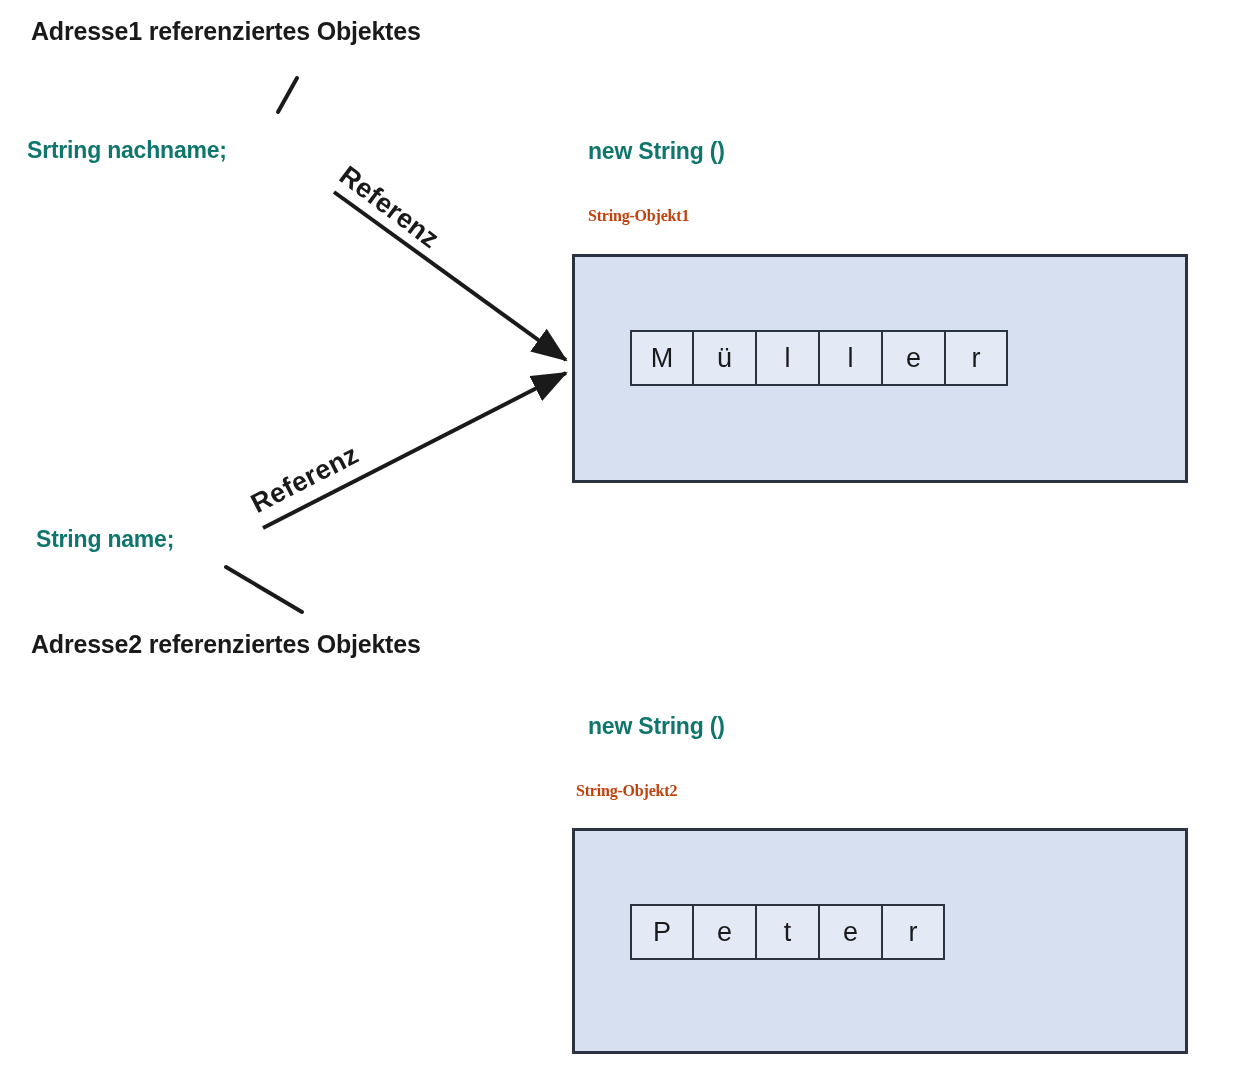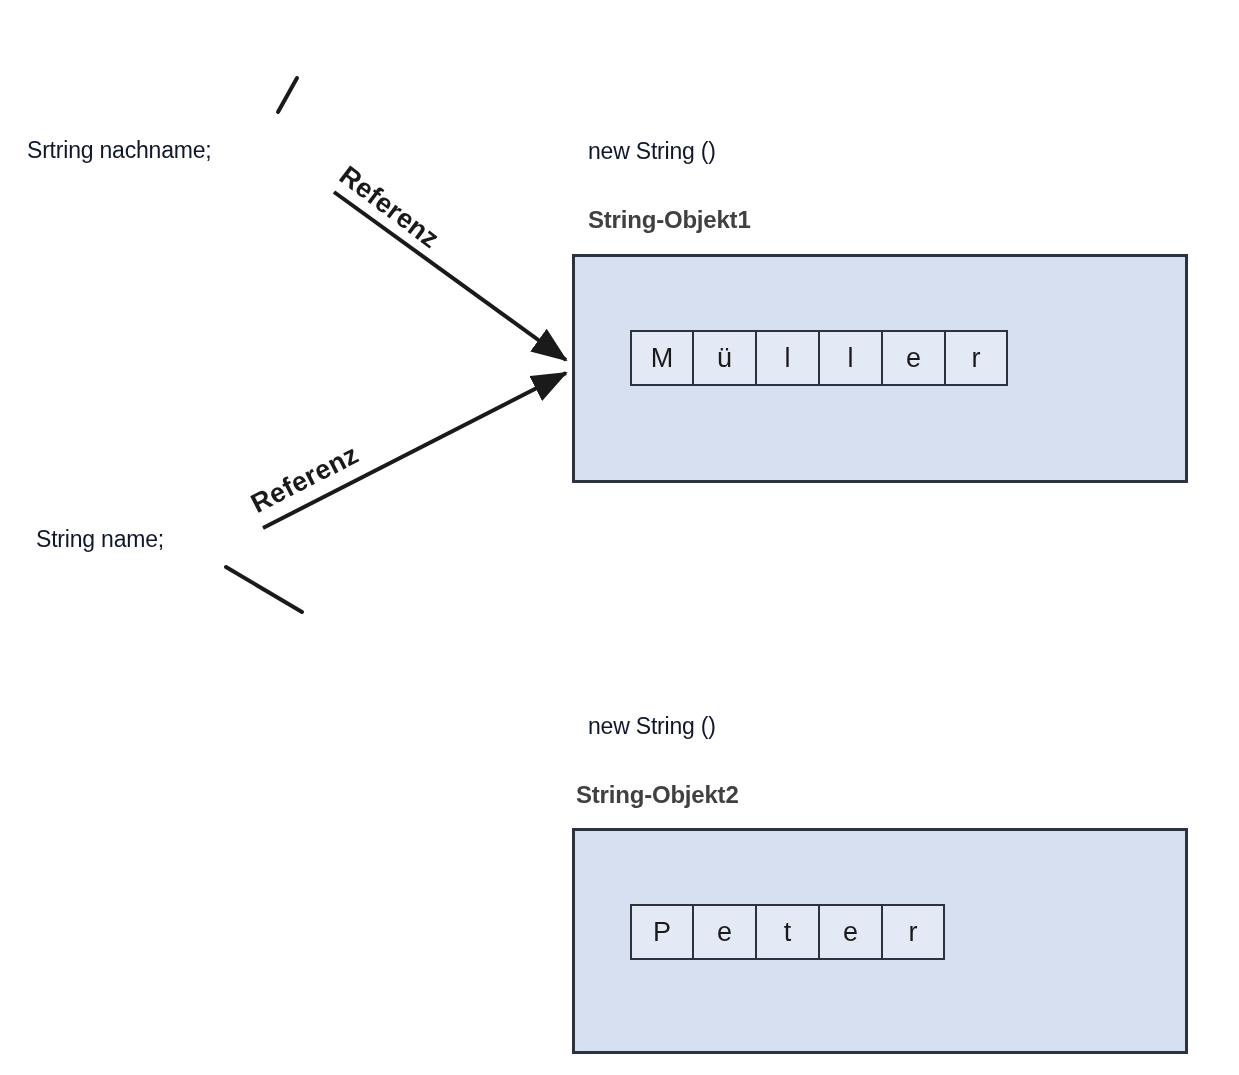--- a/index.html
+++ b/index.html
@@ -25,30 +25,31 @@
     white-space: nowrap;
     line-height: 1;
   }
   .heading {
     font-weight: bold;
     color: #1a1a1a;
     font-size: 25px;
     letter-spacing: -0.2px;
   }
   .code {
-    font-weight: normal;
-    color: #0f172a;
+    font-weight: bold;
+    color: #0f766e;
     font-size: 23px;
     letter-spacing: -0.2px;
   }
   .objtitle {
     font-weight: bold;
-    color: #404040;
-    font-size: 24px;
+    color: #c2410c;
+    font-size: 16px;
     letter-spacing: -0.2px;
+    font-family: Liberation Serif, serif;
   }
 
   #addr1-label { left: 31px;  top: 19px; }
   #nachname-label { left: 27px; top: 139px; }
   #name-label { left: 36px; top: 528px; }
   #addr2-label { left: 31px; top: 632px; }
 
   #newstring1-label { left: 588px; top: 140px; }
   #obj1-title      { left: 588px; top: 208px; }
   #newstring2-label { left: 588px; top: 715px; }
@@ -134,25 +135,27 @@
 
     <line x1="278" y1="112" x2="297" y2="78" stroke="#1a1a1a" stroke-width="4" stroke-linecap="round"></line>
 
     <line x1="334" y1="192" x2="566" y2="360" stroke="#1a1a1a" stroke-width="4" stroke-linecap="butt" marker-end="url(#arrowhead)"></line>
 
     <line x1="263" y1="528" x2="566" y2="373" stroke="#1a1a1a" stroke-width="4" stroke-linecap="butt" marker-end="url(#arrowhead)"></line>
 
     <line x1="226" y1="567" x2="302" y2="612" stroke="#1a1a1a" stroke-width="4" stroke-linecap="round"></line>
   </svg>
 
+  <div class="lbl heading" id="addr1-label">Adresse1 referenziertes Objektes</div>
 
   <div class="lbl code" id="nachname-label">Srtring nachname;</div>
 
   <div class="lbl code" id="name-label">String name;</div>
 
+  <div class="lbl heading" id="addr2-label">Adresse2 referenziertes Objektes</div>
 
   <div class="ref-label" id="ref-label-1">Referenz</div>
 
   <div class="ref-label" id="ref-label-2">Referenz</div>
 
   <div class="lbl code" id="newstring1-label">new String ()</div>
 
   <div class="lbl objtitle" id="obj1-title">String-Objekt1</div>
 
   <div class="strbox" id="strbox-1">

